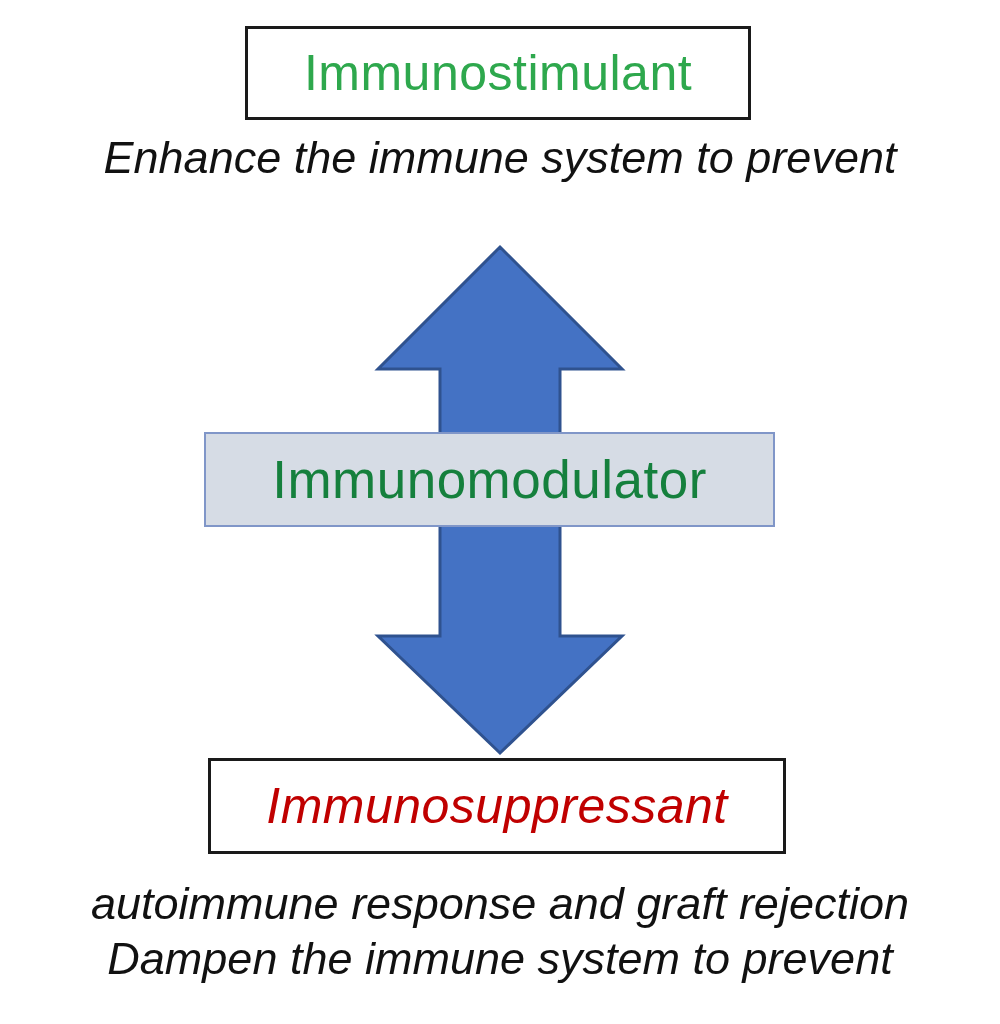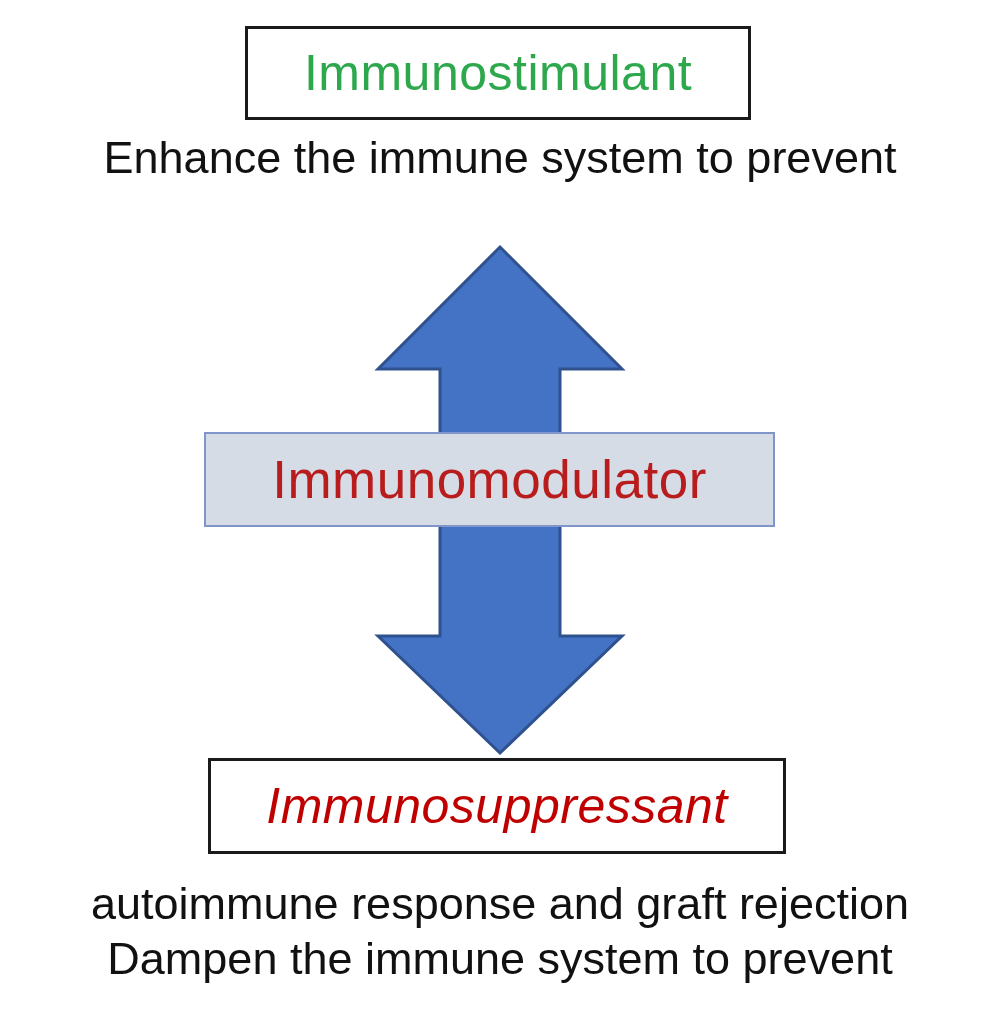--- a/index.html
+++ b/index.html
@@ -43,20 +43,21 @@
   .bottom-box .box-label {
     color: #c00000;
     font-size: 50px;
     letter-spacing: 0.5px;
   }
   .desc {
     position: absolute;
     left: 0;
     width: 1000px;
     text-align: center;
+    font-style: italic;
     color: #111111;
     font-size: 45px;
     line-height: 54px;
     z-index: 2;
   }
   .top-desc { top: 131px; }
   .bottom-desc { top: 876px; line-height: 55px; }
   .arrow-svg {
     position: absolute;
     left: 370px; top: 240px;
@@ -68,21 +69,21 @@
     left: 204px; top: 432px;
     width: 571px; height: 95px;
     background: #d6dce5;
     border: 2px solid #8096c8;
     display: flex;
     align-items: center;
     justify-content: center;
     z-index: 2;
   }
   .center-box .box-label {
-    color: #b91c1c;
+    color: #15803d;
     font-size: 53px;
     letter-spacing: 0.5px;
   }
 </style>
 </head>
 <body>
 
 <div class="canvas">
 
   <div class="label-box top-box">

